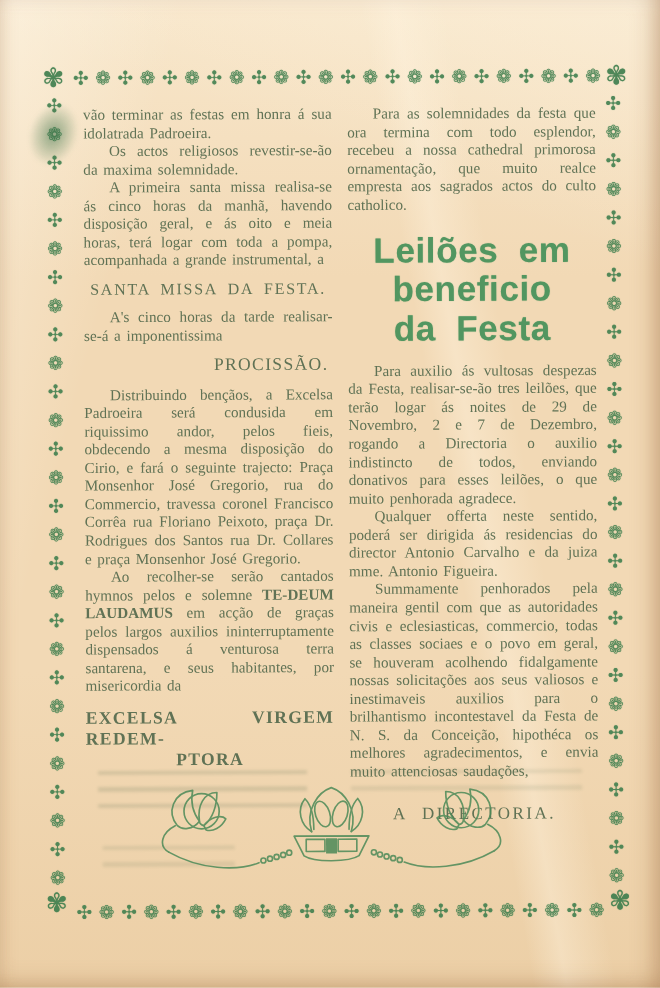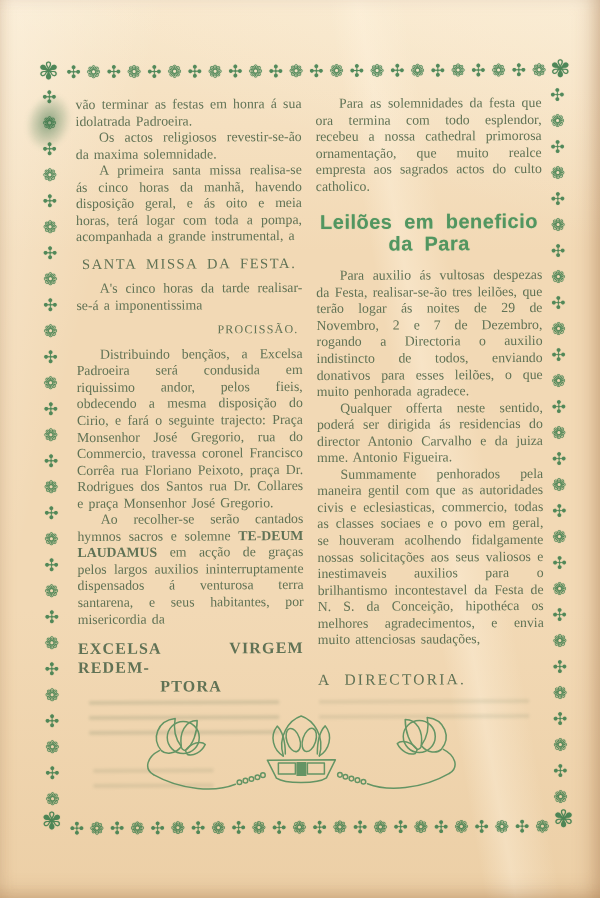--- a/index.html
+++ b/index.html
@@ -43,30 +43,30 @@
   .ink-blob{position:absolute;left:28px;top:92px;width:44px;height:58px;border-radius:60% 40% 55% 45%;
             background:radial-gradient(closest-side, rgba(53,110,68,.55), rgba(53,110,68,0));
             filter:blur(2px);transform:rotate(18deg);}
 
   
   .content{position:absolute;left:77px;top:96px;width:466px;display:flex;gap:14px;}
   .col{width:226px;color:var(--ink);font-size:13.8px;line-height:1.2;text-align:justify;opacity:.93;}
   .col p{margin:0;word-spacing:.12em;}
   .indent{text-indent:1.7em;}
   .h-serif-center{margin:10px 0 8px;text-align:center;font-size:14.5px;letter-spacing:1.6px;word-spacing:.3em;}
-  .h-serif-right{margin:9px 4px 9px 0;text-align:right;font-size:12px;letter-spacing:1.2px;}
+  .h-serif-right{margin:9px 4px 9px 0;text-align:right;font-size:16px;letter-spacing:1.2px;}
   .excelsa{margin-top:11px;font-size:16px;font-weight:600;letter-spacing:1.2px;}
   .excelsa .l1{text-align:justify;text-align-last:justify;}
   .excelsa .l2{text-align:center;}
   .bold{font-weight:700;}
   .h-big{margin:16px 0 13px;text-align:center;color:var(--heading_green);
          font-family:"Liberation Sans","DejaVu Sans",sans-serif;font-weight:700;
-         font-size:20px;line-height:1.1;letter-spacing:.5px;word-spacing:.28em;
+         font-size:32px;line-height:1.1;letter-spacing:.5px;word-spacing:.28em;
          text-shadow:0 0 1px rgba(70,145,90,.5);}
-  .signature{margin-top:22px;text-align:left;font-size:15.5px;letter-spacing:2.2px;word-spacing:.5em;}
+  .signature{margin-top:22px;text-align:center;font-size:15.5px;letter-spacing:2.2px;word-spacing:.5em;}
 
   
   .ghost{position:absolute;filter:blur(1.4px);opacity:.22;
          background:repeating-linear-gradient(180deg, rgba(86,107,78,.8) 0 4px, transparent 4px 15px);}
   .g1{left:88px;top:700px;width:190px;height:42px;}
   .g2{left:92px;top:768px;width:120px;height:28px;opacity:.16;}
   .g3{left:318px;top:700px;width:210px;height:26px;opacity:.15;}
 
   
   .ornament{position:absolute;left:50%;top:712px;transform:translateX(-50%);opacity:.85;}
@@ -90,32 +90,32 @@
     <div class="content">
 
       <div class="col">
         <p>vão terminar as festas em honra á sua idolatrada Padroeira.</p>
         <p class="indent">Os actos religiosos revestir-se-ão da maxima solemnidade.</p>
         <p class="indent">A primeira santa missa realisa-se ás cinco horas da manhã, havendo disposição geral, e ás oito e meia horas, terá logar com toda a pompa, acompanhada a grande instrumental, a</p>
         <div class="h-serif-center">SANTA MISSA DA FESTA.</div>
         <p class="indent">A's cinco horas da tarde realisar-se-á a imponentissima</p>
         <div class="h-serif-right">PROCISSÃO.</div>
         <p class="indent">Distribuindo bençãos, a Excelsa Padroeira será condusida em riquissimo andor, pelos fieis, obdecendo a mesma disposição do Cirio, e fará o seguinte trajecto: Praça Monsenhor José Gregorio, rua do Commercio, travessa coronel Francisco Corrêa rua Floriano Peixoto, praça Dr. Rodrigues dos Santos rua Dr. Collares e praça Monsenhor José Gregorio.</p>
-        <p class="indent"><span>Ao recolher-se serão cantados hymnos sacros e solemne </span><span class="bold">TE-DEUM LAUDAMUS</span><span> em acção de graças pelos largos auxilios ininterruptamente dispensados á venturosa terra santarena, e seus habitantes, por misericordia da</span></p>
+        <p class="indent"><span>Ao recolher-se serão cantados hymnos pelos e solemne </span><span class="bold">TE-DEUM LAUDAMUS</span><span> em acção de graças pelos largos auxilios ininterruptamente dispensados á venturosa terra santarena, e seus habitantes, por misericordia da</span></p>
         <div class="excelsa">
           <div class="l1">EXCELSA VIRGEM REDEM-</div>
           <div class="l2">PTORA</div>
         </div>
       </div>
 
       <div class="col">
         <p class="indent">Para as solemnidades da festa que ora termina com todo esplendor, recebeu a nossa cathedral primorosa ornamentação, que muito realce empresta aos sagrados actos do culto catholico.</p>
         <div class="h-big">
           <div>Leilões em beneficio</div>
-          <div>da Para</div>
+          <div>da Festa</div>
         </div>
         <p class="indent">Para auxilio ás vultosas despezas da Festa, realisar-se-ão tres leilões, que terão logar ás noites de 29 de Novembro, 2 e 7 de Dezembro, rogando a Directoria o auxilio indistincto de todos, enviando donativos para esses leilões, o que muito penhorada agradece.</p>
         <p class="indent">Qualquer offerta neste sentido, poderá ser dirigida ás residencias do director Antonio Carvalho e da juiza mme. Antonio Figueira.</p>
         <p class="indent">Summamente penhorados pela maneira gentil com que as autoridades civis e eclesiasticas, commercio, todas as classes sociaes e o povo em geral, se houveram acolhendo fidalgamente nossas solicitações aos seus valiosos e inestimaveis auxilios para o brilhantismo incontestavel da Festa de N. S. da Conceição, hipothéca os melhores agradecimentos, e envia muito attenciosas saudações,</p>
         <div class="signature">A DIRECTORIA.</div>
       </div>
 
     </div>
 
     <div class="ghost g1"></div>

